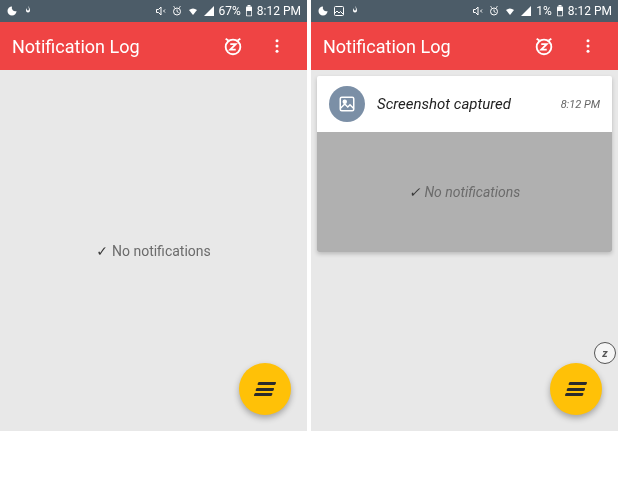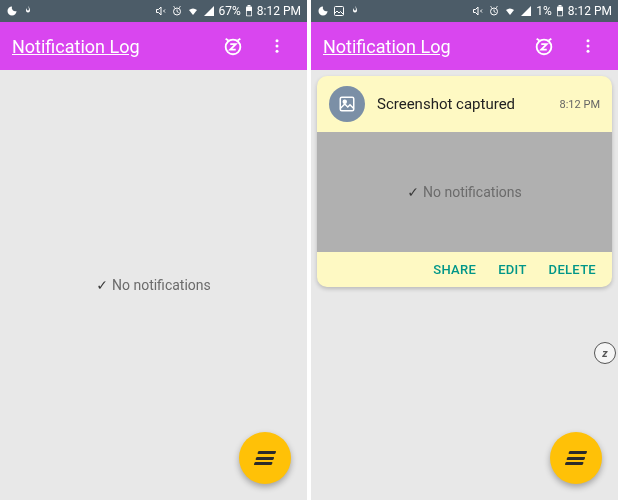--- a/index.html
+++ b/index.html
@@ -7,21 +7,21 @@
     font-family: Roboto, Arial, sans-serif;
     background: #fff;
     width: 618px;
     height: 500px;
     display: flex;
     gap: 4px;
     overflow: hidden;
   }
   .phone {
     width: 307px;
-    height: 500px;
+    height: 431px;
     background: #e8e8e8;
     position: relative;
     display: flex;
     flex-direction: column;
     overflow: hidden;
   }
   
   .status-bar {
     height: 22px;
     background: #4c5c68;
@@ -37,27 +37,26 @@
     align-items: center;
     gap: 4px;
   }
   .status-right span, .status-left span {
     display: inline-flex;
     align-items: center;
   }
   
   .app-bar {
     height: 48px;
-    background: #d946ef;
+    background: #ef4444;
     color: #fff;
     display: flex;
     align-items: center;
     padding: 0 12px;
     gap: 8px;
-    text-decoration: underline;
   }
   .app-title {
     flex: 1;
     font-size: 18px;
     font-weight: 400;
   }
   .app-bar .icon-btn {
     width: 36px;
     height: 36px;
     display: flex;
@@ -114,24 +113,25 @@
     height: 3px;
     background: #2b2b2b;
     border-radius: 1px;
   }
   .fab-lines::before { top: 0; }
   .fab-lines span    { top: 5.5px; }
   .fab-lines::after  { top: 11px; }
   
   .card {
     margin: 6px;
-    background: #fef9c3;
-    border-radius: 10px;
+    background: #ffffff;
+    border-radius: 2px;
     box-shadow: 0 2px 4px rgba(0,0,0,0.2);
     overflow: hidden;
+    font-style: italic;
   }
   .card-header {
     display: flex;
     align-items: center;
     padding: 10px 12px;
     gap: 12px;
   }
   .card-avatar {
     width: 36px;
     height: 36px;
@@ -359,25 +359,20 @@
         </div>
         <div class="card-title">Screenshot captured</div>
         <div class="card-time">8:12 PM</div>
       </div>
       <div class="card-img">
         <div class="empty-msg">
           <span class="check">✓</span>
           <span>No notifications</span>
         </div>
       </div>
-      <div class="card-actions">
-        <span>SHARE</span>
-        <span>EDIT</span>
-        <span>DELETE</span>
-      </div>
     </div>
 
     <div class="badge-z">z</div>
 
     <div class="fab">
       <div class="fab-lines">
           <span></span>
         </div>
     </div>
   </div>

